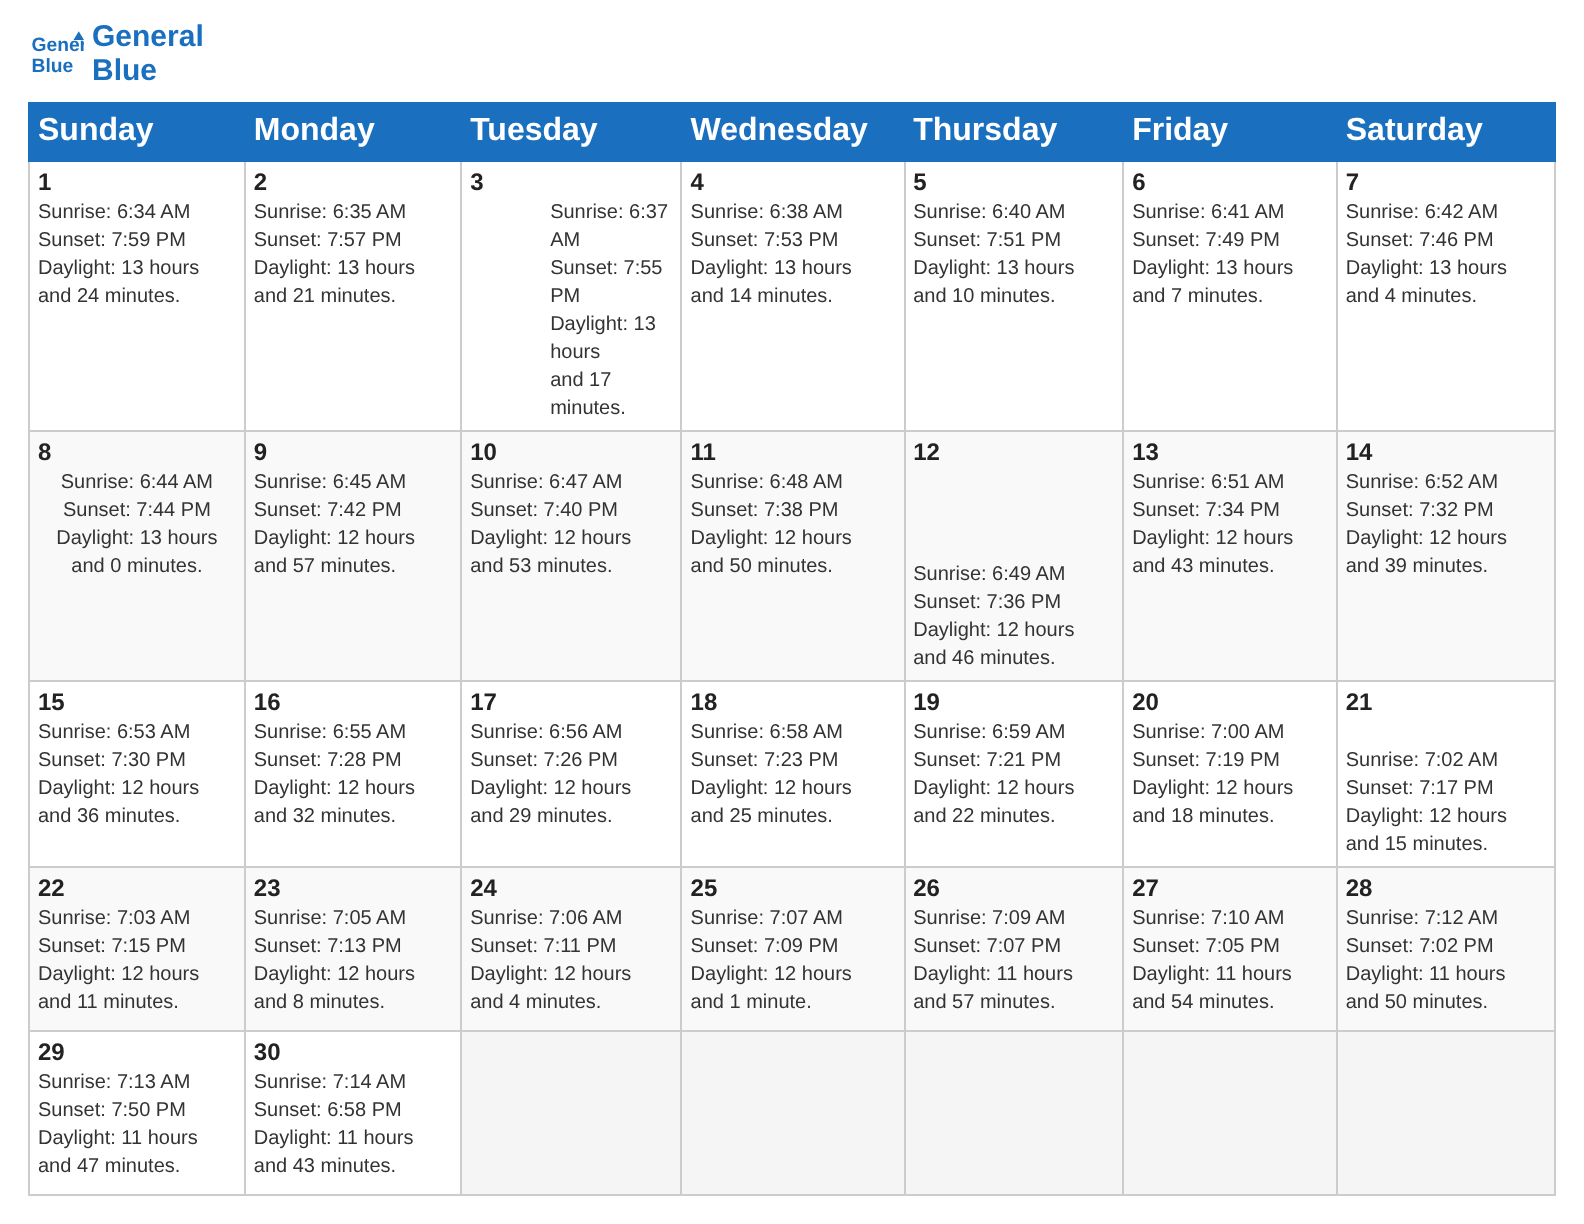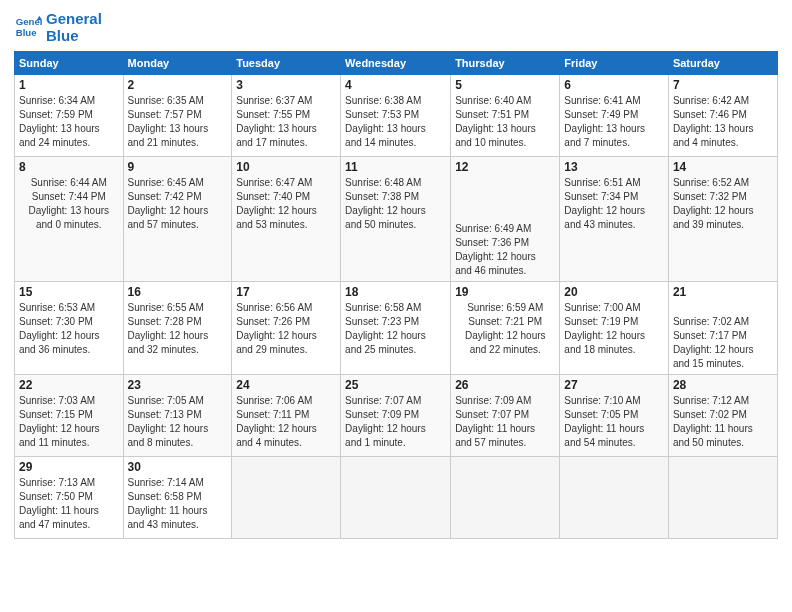--- a/index.html
+++ b/index.html
@@ -45,21 +45,21 @@
     .calendar {
       width: 100%;
       border-collapse: collapse;
       font-size: 9.5px;
     }
     .calendar th {
       background: #1a6fbf;
       color: #fff;
       padding: 5px 4px;
       text-align: left;
-      font-size: 11px;
+      font-size: 16px;
       font-weight: bold;
       border: 1px solid #1a6fbf;
     }
     .calendar td {
       border: 1px solid #ccc;
       vertical-align: top;
       padding: 3px 4px;
       width: 113px;
       height: 82px;
       background: #fff;
@@ -128,21 +128,21 @@
           </td>
           <td>
             <span class="day-num">2</span>
             <div class="day-info" style="white-space: pre-line;">Sunrise: 6:35 AM
 Sunset: 7:57 PM
 Daylight: 13 hours
 and 21 minutes.</div>
           </td>
           <td>
             <span class="day-num">3</span>
-            <div class="day-info" style="white-space: pre-line;">Sunrise: 6:37 AM
+            <div class="day-info" style="white-space: pre-line; margin-left: 40px;">Sunrise: 6:37 AM
 Sunset: 7:55 PM
 Daylight: 13 hours
 and 17 minutes.</div>
           </td>
           <td>
             <span class="day-num">4</span>
             <div class="day-info" style="white-space: pre-line;">Sunrise: 6:38 AM
 Sunset: 7:53 PM
 Daylight: 13 hours
 and 14 minutes.</div>
@@ -244,21 +244,21 @@
           </td>
           <td>
             <span class="day-num">18</span>
             <div class="day-info" style="white-space: pre-line;">Sunrise: 6:58 AM
 Sunset: 7:23 PM
 Daylight: 12 hours
 and 25 minutes.</div>
           </td>
           <td>
             <span class="day-num">19</span>
-            <div class="day-info" style="white-space: pre-line; text-align: center;">Sunrise: 6:59 AM
+            <div class="day-info" style="white-space: pre-line;">Sunrise: 6:59 AM
 Sunset: 7:21 PM
 Daylight: 12 hours
 and 22 minutes.</div>
           </td>
           <td>
             <span class="day-num">20</span>
             <div class="day-info" style="white-space: pre-line;">Sunrise: 7:00 AM
 Sunset: 7:19 PM
 Daylight: 12 hours
 and 18 minutes.</div>

